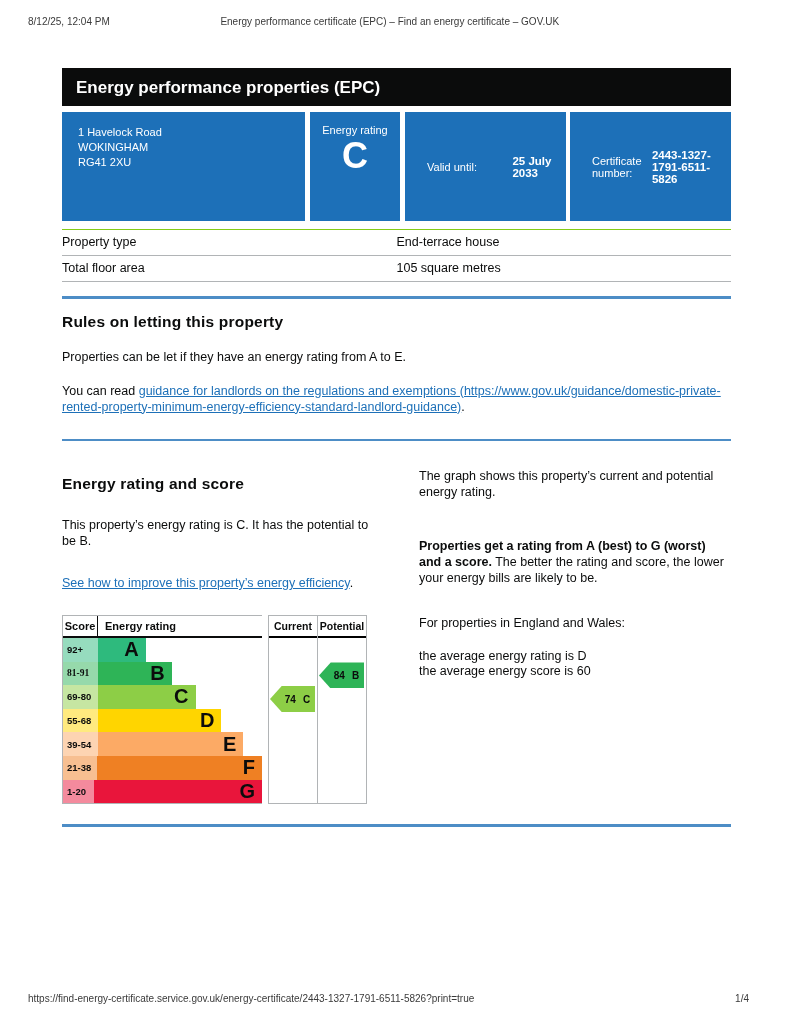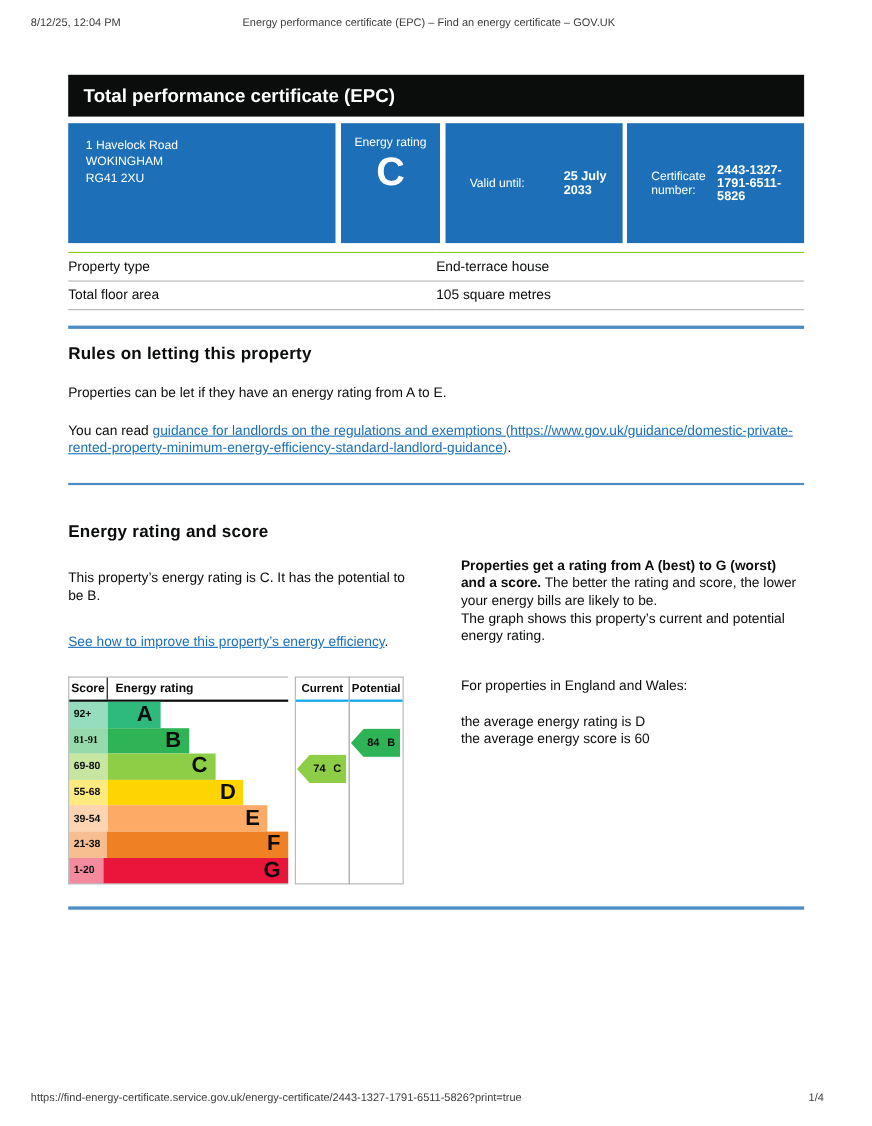--- a/index.html
+++ b/index.html
@@ -62,41 +62,41 @@
   .chart-left { width:200px; border:1px solid #b1b4b6; border-right:none; }
   .chart-hdr { display:flex; height:22px; border-bottom:2px solid #0b0c0c; font-size:11px; }
   .hdr-score { width:35px; border-right:1px solid #0b0c0c; display:flex; align-items:center; justify-content:center; }
   .hdr-rating { display:flex; align-items:center; padding-left:7px; }
   .band-row { display:flex; height:23.6px; }
   .score-cell { width:35px; font-size:9.5px; display:flex; align-items:center; padding-left:4px; }
   .band-bar { display:flex; align-items:center; justify-content:flex-end; padding-right:7px; font-size:20px; }
   .chart-col { width:50px; border:1px solid #b1b4b6; position:relative; }
   .col-current { margin-left:6px; }
   .col-potential { margin-left:-1px; }
-  .chart-col .col-hdr { height:22px; border-bottom:2px solid #0ea5e9; font-size:10.5px;
+  .chart-col .col-hdr { height:22px; border-bottom:2px solid #000000; font-size:10.5px;
                         display:flex; align-items:center; justify-content:center; }
   .arrow {
     position:absolute; right:2px; width:45px; height:26px;
     clip-path:polygon(0 50%, 26% 0, 100% 0, 100% 100%, 26% 100%);
     display:flex; align-items:center; justify-content:center;
     padding-left:10px; font-size:10px; color:#0b0c0c; gap:7px;
   }
 </style>
 </head>
 <body>
 
 <div class="print-header">
   <span class="ph-date">8/12/25, 12:04 PM</span>
   <span class="ph-title">Energy performance certificate (EPC) – Find an energy certificate – GOV.UK</span>
 </div>
 
 <div class="content">
 
   <div class="banner">
-    <span>Total performance certificate (EPC)</span>
+    <span>Energy performance properties (EPC)</span>
   </div>
 
   <div class="summary-row">
     <div class="box-blue box-address">
       <div>1 Havelock Road</div>
       <div>WOKINGHAM</div>
       <div>RG41 2XU</div>
     </div>
     <div class="box-blue box-rating">
       <div class="er-label">Energy rating</div>
@@ -189,22 +189,22 @@
           <div class="col-hdr">Potential</div>
           <div class="arrow" id="potential-arrow" style="background: rgb(46, 180, 87); top: 46.4px;">
             <span class="a-score">84</span>
               <span class="a-letter">B</span>
           </div>
         </div>
       </div>
     </div>
 
     <div class="col-right">
+      <p>The graph shows this property’s current and potential energy rating.</p>
       <p style="margin-top:38px"><b>Properties get a rating from A (best) to G (worst) and a score.</b><span> The better the rating and score, the lower your energy bills are likely to be.</span></p>
-      <p>The graph shows this property’s current and potential energy rating.</p>
       <p style="margin-top:29px">For properties in England and Wales:</p>
       <div class="avg-lines bodytext" style="margin-top:18px">
         <div>the average energy rating is D</div>
         <div>the average energy score is 60</div>
       </div>
     </div>
   </div>
 
   <hr class="blue hr3">
 </div>

